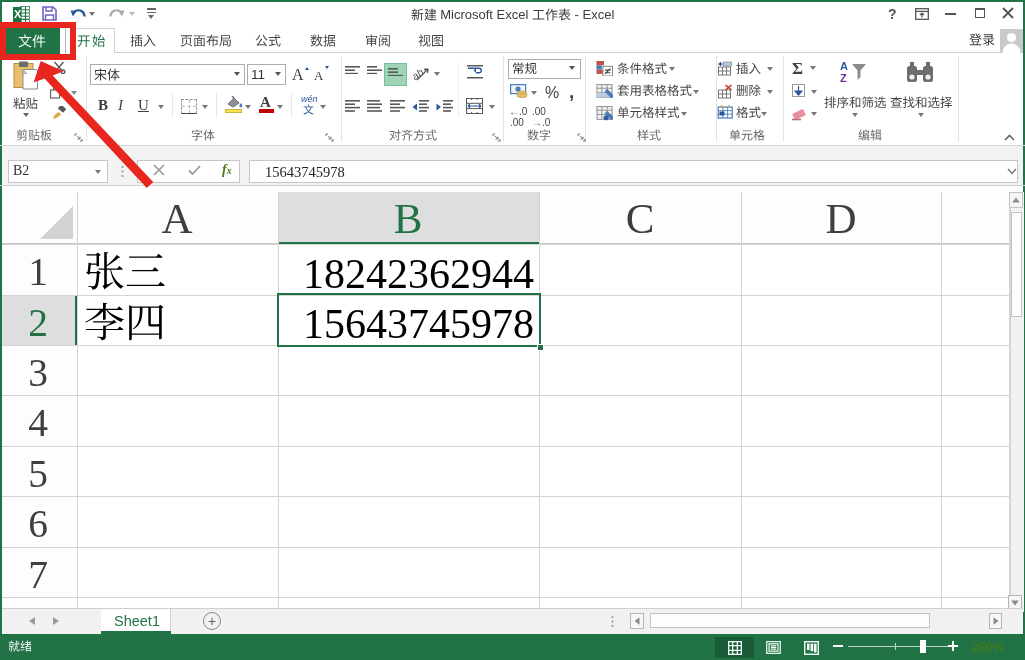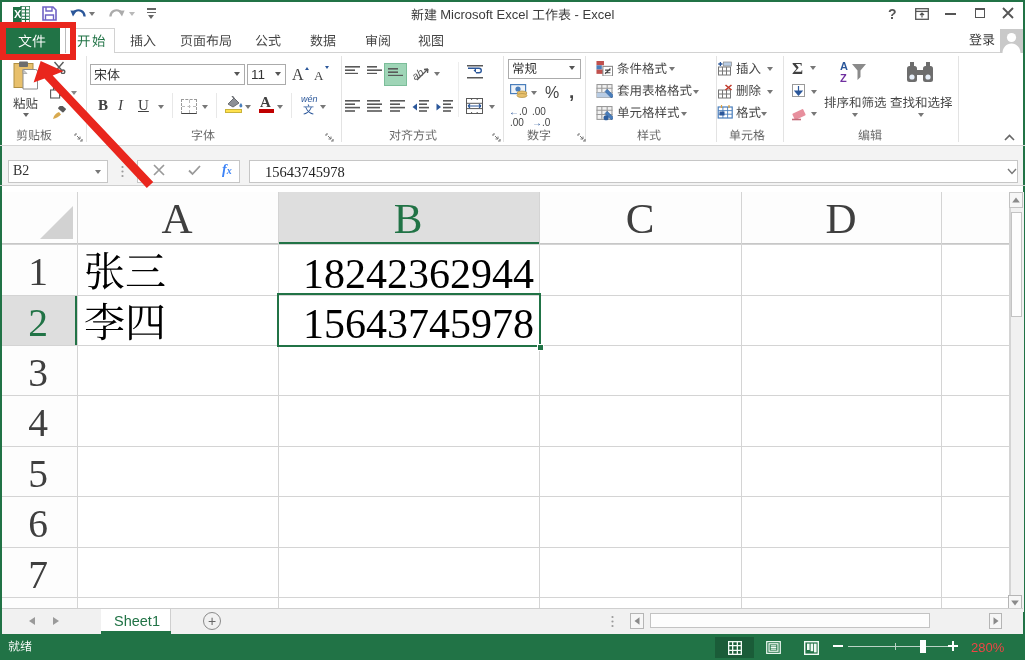--- a/index.html
+++ b/index.html
@@ -634,21 +634,21 @@
 <div style="position:absolute;left:153px;top:164px;">
     <svg width="12" height="12" viewBox="0 0 12 12" stroke="#9a9a9a" stroke-width="1.7">
       <path d="M1 1l10 10M11 1L1 11"></path>
     </svg>
   </div>
 <div style="position:absolute;left:188px;top:165px;">
     <svg width="13" height="11" viewBox="0 0 13 11" stroke="#9a9a9a" stroke-width="1.8" fill="none">
       <path d="M1 5.5L4.5 9 12 1"></path>
     </svg>
   </div>
-<div style="position:absolute;left:222px;top:162px;font-size:14px;font-style:italic;font-family:Liberation Serif,serif;color:#3b82f6;font-weight:bold;">f<span style="font-size:10px">x</span></div>
+<div style="position:absolute;left:222px;top:162px;font-size:14px;font-style:italic;font-family:Liberation Serif,serif;color:#4d7c0f;font-weight:bold;">f<span style="font-size:10px">x</span></div>
 <div style="position:absolute;left:249px;top:159.5px;width:769px;height:23.5px;background:#fff;border:1px solid #c6c6c6;"></div>
 <div style="position:absolute;left:265px;top:164px;font-size:14.5px;color:#222;font-family:Liberation Serif,serif;">15643745978</div>
 <div style="position:absolute;left:1007px;top:168px;">
     <svg width="10" height="7" viewBox="0 0 10 7" fill="none" stroke="#777" stroke-width="1.4">
       <path d="M1 1l4 4.5L9 1"></path>
     </svg>
   </div>
 <div style="position:absolute;left:2px;top:186px;width:1007px;height:422px;background:#fff;"></div>
 <div style="position:absolute;left:2px;top:192px;width:1007px;height:52px;background:#fdfdfd;"></div>
 <div style="position:absolute;left:278px;top:192px;width:261px;height:52px;background:#dedede;"></div>
@@ -770,17 +770,17 @@
       <rect x="6.6" y="2.6" width="2.6" height="7.6" fill="#f2fbf5"></rect>
       <rect x="10" y="2.6" width="2.6" height="8.8" fill="#f2fbf5"></rect>
     </svg>
   </div>
 <div style="position:absolute;left:833px;top:645px;width:10px;height:2.4px;background:#fff;"></div>
 <div style="position:absolute;left:848px;top:646px;width:100px;height:1.4px;background:#bcd3c6;"></div>
 <div style="position:absolute;left:895px;top:643px;width:1.4px;height:7px;background:#bcd3c6;"></div>
 <div style="position:absolute;left:920px;top:640px;width:6px;height:13px;background:#fff;"></div>
 <div style="position:absolute;left:952px;top:641px;width:2.4px;height:10px;background:#fff;"></div>
 <div style="position:absolute;left:948.2px;top:644.8px;width:10px;height:2.4px;background:#fff;"></div>
-<div style="position:absolute;left:971px;top:640px;font-size:13px;color:#ef4444;">280%</div>
+<div style="position:absolute;left:971px;top:640px;font-size:13px;color:#4d7c0f;">280%</div>
 <div style="position:absolute;left:0;top:0;width:1025px;height:660px;pointer-events:none;">
     <svg width="1025" height="660" viewBox="0 0 1025 660">
       <polygon points="40.7,61 33.6,82.6 44.5,78.6 146.8,188 153.2,182 52.7,75.4 63.5,71.3" fill="#e9261d"></polygon>
     </svg>
   </div>
 </body></html>

